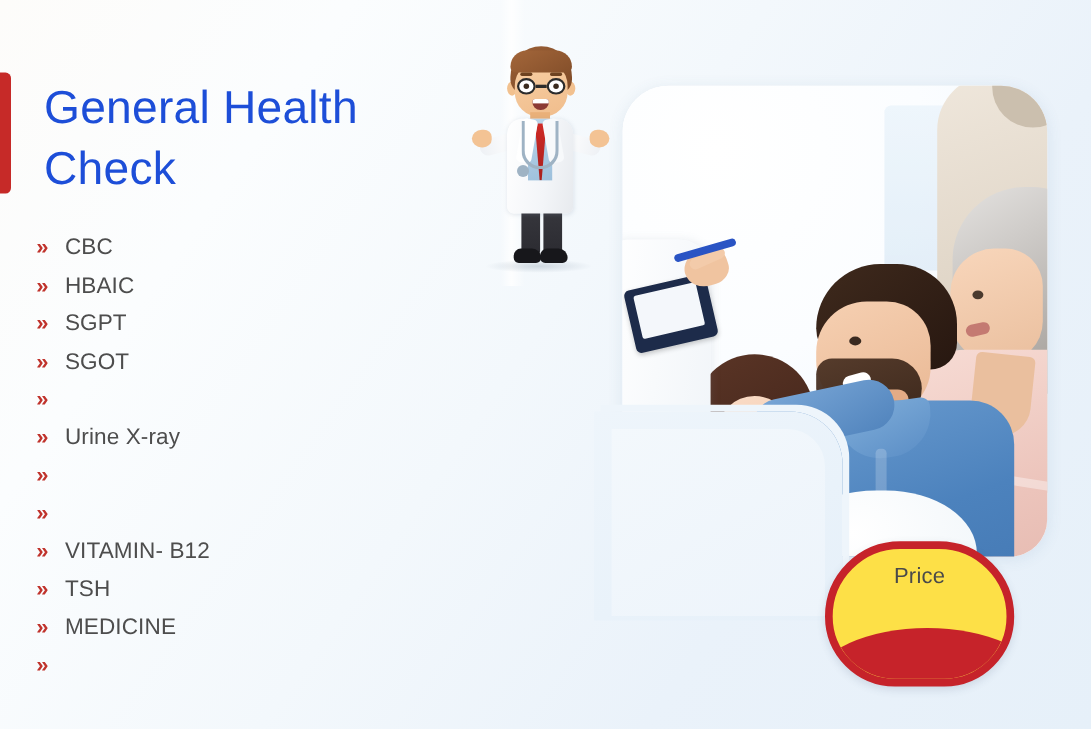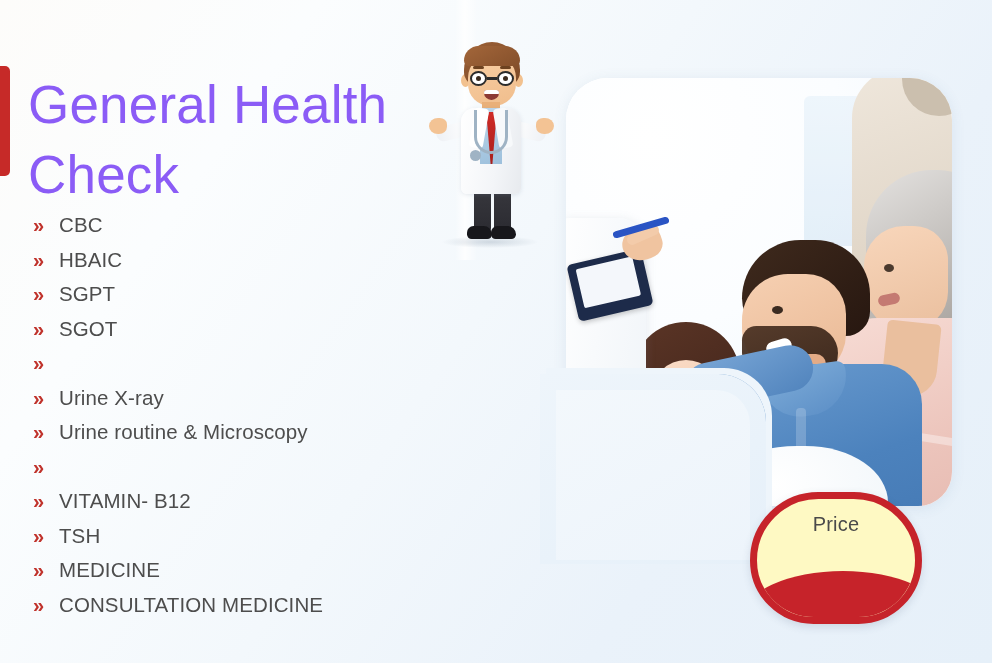--- a/index.html
+++ b/index.html
@@ -15,22 +15,22 @@
     background:linear-gradient(90deg,rgba(255,255,255,0) 0%,rgba(255,255,255,.85) 45%,rgba(255,255,255,0) 100%);
     pointer-events:none;
   }
 
   
   .accent-bar {
     position:absolute; left:0; top:66px; width:10px; height:110px;
     background:#c62a28; border-radius:0 5px 5px 0;
   }
   .title {
-    position:absolute; left:28px; top:70px; width:360px;
-    color:#8b5cf6; font-size:53px; line-height:1.32; font-weight:400;
+    position:absolute; left:40px; top:70px; width:360px;
+    color:#1d4ed8; font-size:42px; line-height:1.32; font-weight:400;
     letter-spacing:.2px;
   }
   .list { position:absolute; left:33px; top:208px; width:430px; }
   .list-item {
     display:flex; align-items:center; height:34.5px;
     color:#4d4d4d; font-size:20.5px; letter-spacing:.1px;
   }
   .chev {
     flex:0 0 auto; width:26px; color:#c0332c; font-size:20px;
     font-weight:700; line-height:1; letter-spacing:-2px;
@@ -230,21 +230,21 @@
     background:linear-gradient(150deg,#f3f8fc 0%,#edf4fb 100%);
     border-radius:0 34px 0 0;
   }
 
   
   .price-badge{
     position:absolute; left:750px; top:492px; width:172px; height:132px;
   }
   .badge-ring{
     position:absolute; inset:0;
-    background:#fef9c3;
+    background:#fde047;
     border:7px solid #c6232a;
     border-radius:86px 86px 80px 80px;
     overflow:hidden;
     box-shadow:0 3px 8px rgba(60,80,110,.16);
   }
   .badge-arc{
     position:absolute; left:-14px; bottom:-46px; width:200px; height:92px;
     background:#c6232a; border-radius:50% 50% 0 0;
   }
   .price-label{
@@ -384,40 +384,38 @@
   </div>
   <div class="list-item">
     <span class="chev">»</span>
   </div>
   <div class="list-item">
     <span class="chev">»</span>
     <span>Urine X-ray</span>
   </div>
   <div class="list-item">
     <span class="chev">»</span>
-    <span>Urine routine &amp; Microscopy</span>
   </div>
   <div class="list-item">
     <span class="chev">»</span>
   </div>
   <div class="list-item">
     <span class="chev">»</span>
     <span>VITAMIN- B12</span>
   </div>
   <div class="list-item">
     <span class="chev">»</span>
     <span>TSH</span>
   </div>
   <div class="list-item">
     <span class="chev">»</span>
     <span>MEDICINE</span>
   </div>
   <div class="list-item">
     <span class="chev">»</span>
-    <span>CONSULTATION MEDICINE</span>
   </div>
 </div>
 
 <div class="photo-card">
   <div class="photo">
     <div class="bg-room"></div>
     <div class="win"></div>
 
     <div class="oman-body"></div>
     <div class="oman-neckline"></div>

